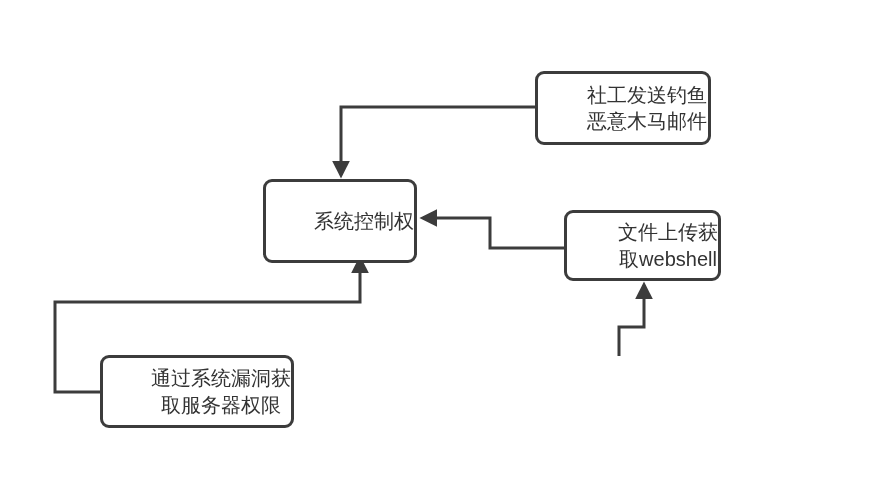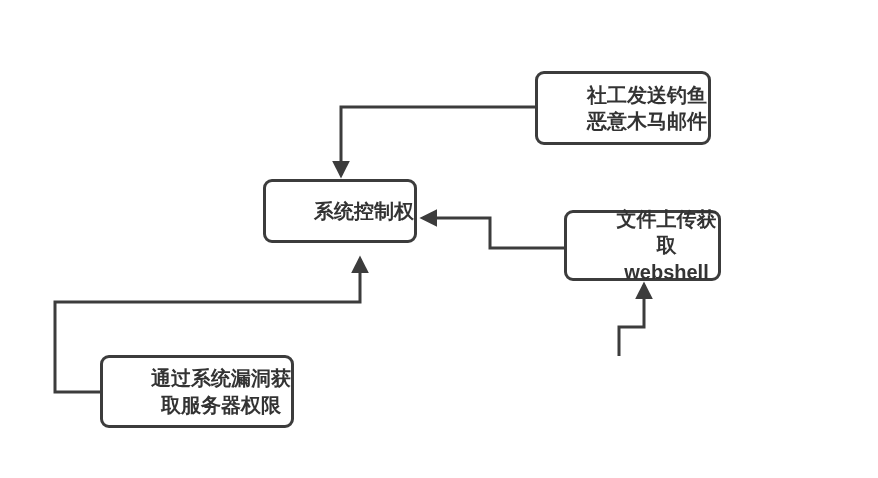--- a/index.html
+++ b/index.html
@@ -33,27 +33,27 @@
     position: absolute;
     background: var(--node-fill);
     border: 3px solid var(--stroke);
     border-radius: 9px;
     display: flex;
     align-items: center;
     justify-content: center;
     text-align: center;
     color: var(--text);
     font-size: 20px;
-    font-weight: bold;
+    font-weight: normal;
     line-height: 1.32;
     white-space: pre-line;
     padding-left: 48px;
   }
   .node-phishing      { left: 535px; top: 71px;  width: 176px; height: 74px; }
-  .node-system        { left: 263px; top: 179px; width: 154px; height: 64px; }
+  .node-system        { left: 263px; top: 179px; width: 154px; height: 84px; }
   .node-webshell      { left: 564px; top: 210px; width: 157px; height: 71px; justify-content: flex-end; }
   .node-vuln          { left: 100px; top: 355px; width: 194px; height: 73px; }
   .node-weakpass      { left: 504px; top: 356px; width: 192px; height: 78px; }
 </style>
 </head>
 <body>
 
 <div class="canvas">
 
   <svg class="connector-layer" viewBox="0 0 878 478" xmlns="http://www.w3.org/2000/svg">

